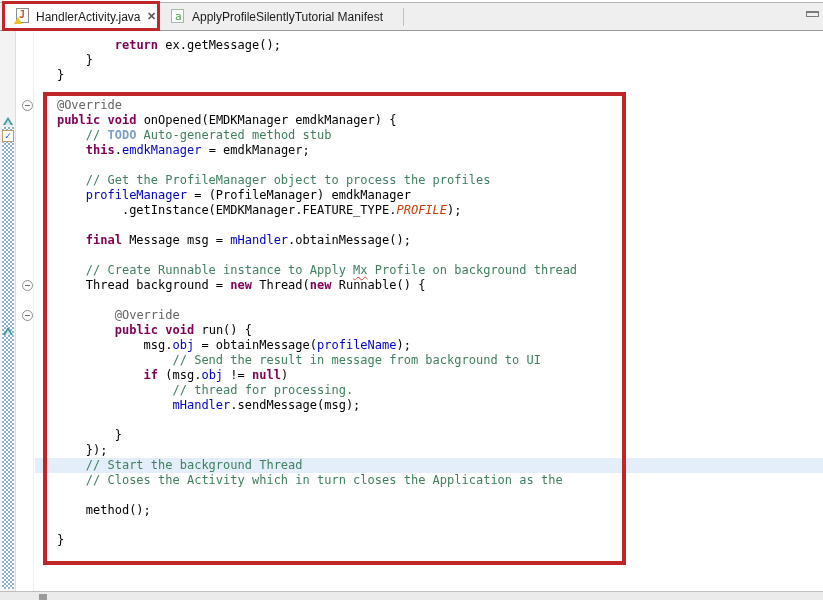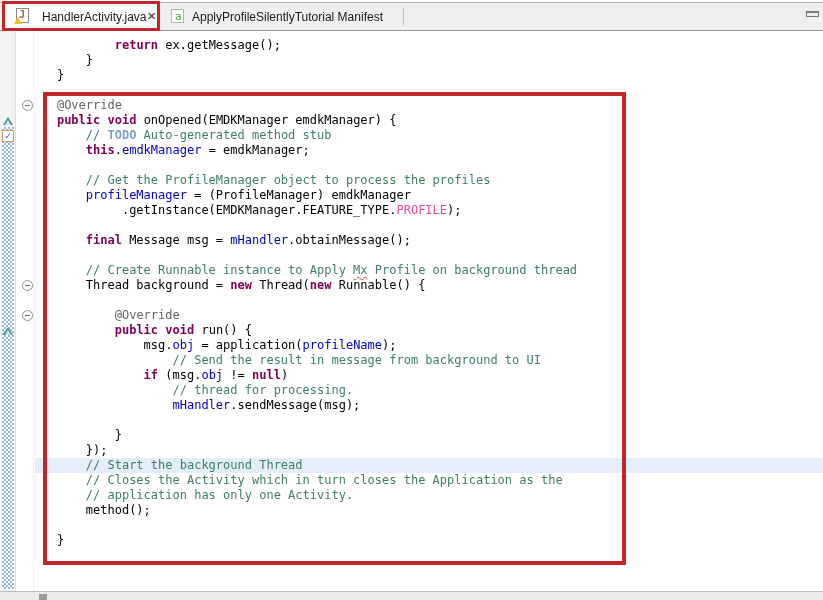--- a/index.html
+++ b/index.html
@@ -54,21 +54,21 @@
   #code{position:absolute;left:0;top:38px;width:823px;z-index:1}
   .line{height:15px;line-height:15px;white-space:pre;font-family:"DejaVu Sans Mono",monospace;
         font-size:12px;color:#000}
   .line{padding-left:28px}
   .line.hl{background:linear-gradient(to right,transparent 35px,#e4eefb 35px)}
   .tk-p{color:#000000}
   .tk-k{color:#7f0055;font-weight:bold}
   .tk-c{color:#3f7f5f}
   .tk-t{color:#7f9fbf;font-weight:bold}
   .tk-f{color:#0000c0}
-  .tk-s{color:#ec4899;}
+  .tk-s{color:#c2410c;font-style:italic}
   .tk-a{color:#646464}
   .tk-m{color:#3f7f5f;text-decoration:underline wavy #d44a3a 1px;text-underline-offset:2px}
 
   
   .ann-tab{position:absolute;left:2px;top:1px;width:158px;height:30px;border:3px solid #c02528;
            box-sizing:border-box;z-index:6}
   .ann-code{position:absolute;left:43px;top:92px;width:583px;height:473px;border:4px solid #c02528;
            box-sizing:border-box;z-index:6}
 
   
@@ -80,21 +80,21 @@
 <body>
 
 <div class="tabbar"></div>
 <div class="tab-active-bg"></div>
 
 <div class="tab" style="left:6px;width:152px">
   <span class="java-icon" style="left:10px">
     <span class="letter">J</span>
     <span class="warn-tri"></span>
   </span>
-  <span class="tab-label" style="left:36px">HandlerActivity.java</span>
+  <span class="tab-label" style="left:30px">HandlerActivity.java</span>
   <span class="tab-close" style="left:141px">✕</span>
 </div>
 
 <div class="tab" style="left:166px;width:237px">
   <span class="manifest-icon" style="left:5px">
     <span class="letter">a</span>
   </span>
   <span class="tab-label" style="left:26px">ApplyProfileSilentlyTutorial Manifest</span>
 </div>
 <div class="tab-sep"></div>
@@ -119,31 +119,31 @@
     <div class="line"><span class="tk-p">        </span><span class="tk-f">profileManager</span><span class="tk-p"> = (ProfileManager) emdkManager</span></div>
     <div class="line"><span class="tk-p">             .getInstance(EMDKManager.FEATURE_TYPE.</span><span class="tk-s">PROFILE</span><span class="tk-p">);</span></div>
     <div class="line"></div>
     <div class="line"><span class="tk-p">        </span><span class="tk-k">final</span><span class="tk-p"> Message msg = </span><span class="tk-f">mHandler</span><span class="tk-p">.obtainMessage();</span></div>
     <div class="line"></div>
     <div class="line"><span class="tk-p">        </span><span class="tk-c">// Create Runnable instance to Apply </span><span class="tk-m">Mx</span><span class="tk-c"> Profile on background thread</span></div>
     <div class="line"><span class="tk-p">        Thread background = </span><span class="tk-k">new</span><span class="tk-p"> Thread(</span><span class="tk-k">new</span><span class="tk-p"> Runnable() {</span></div>
     <div class="line"></div>
     <div class="line"><span class="tk-p">            </span><span class="tk-a">@Override</span></div>
     <div class="line"><span class="tk-p">            </span><span class="tk-k">public</span><span class="tk-p"> </span><span class="tk-k">void</span><span class="tk-p"> run() {</span></div>
-    <div class="line"><span class="tk-p">                msg.</span><span class="tk-f">obj</span><span class="tk-p"> = application(</span><span class="tk-f">profileName</span><span class="tk-p">);</span></div>
+    <div class="line"><span class="tk-p">                msg.</span><span class="tk-f">obj</span><span class="tk-p"> = obtainMessage(</span><span class="tk-f">profileName</span><span class="tk-p">);</span></div>
     <div class="line"><span class="tk-p">                    </span><span class="tk-c">// Send the result in message from background to UI</span></div>
     <div class="line"><span class="tk-p">                </span><span class="tk-k">if</span><span class="tk-p"> (msg.</span><span class="tk-f">obj</span><span class="tk-p"> != </span><span class="tk-k">null</span><span class="tk-p">)</span></div>
     <div class="line"><span class="tk-p">                    </span><span class="tk-c">// thread for processing.</span></div>
     <div class="line"><span class="tk-p">                    </span><span class="tk-f">mHandler</span><span class="tk-p">.sendMessage(msg);</span></div>
     <div class="line"></div>
     <div class="line"><span class="tk-p">            }</span></div>
     <div class="line"><span class="tk-p">        });</span></div>
     <div class="line hl"><span class="tk-p">        </span><span class="tk-c">// Start the background Thread</span></div>
     <div class="line"><span class="tk-p">        </span><span class="tk-c">// Closes the Activity which in turn closes the Application as the</span></div>
-    <div class="line"><span class="tk-p">        </span><span class="tk-c">// application has only one Activity.</span></div>
+    <div class="line"><span class="tk-p">        </span></div>
     <div class="line"><span class="tk-p">        method();</span></div>
     <div class="line"></div>
     <div class="line"><span class="tk-p">    }</span></div>
     <div class="line"><span class="tk-p">}</span></div>
   </div>
 
 <div class="ann-tab"></div>
 <div class="ann-code"></div>
 
 <div class="bottom"></div>

